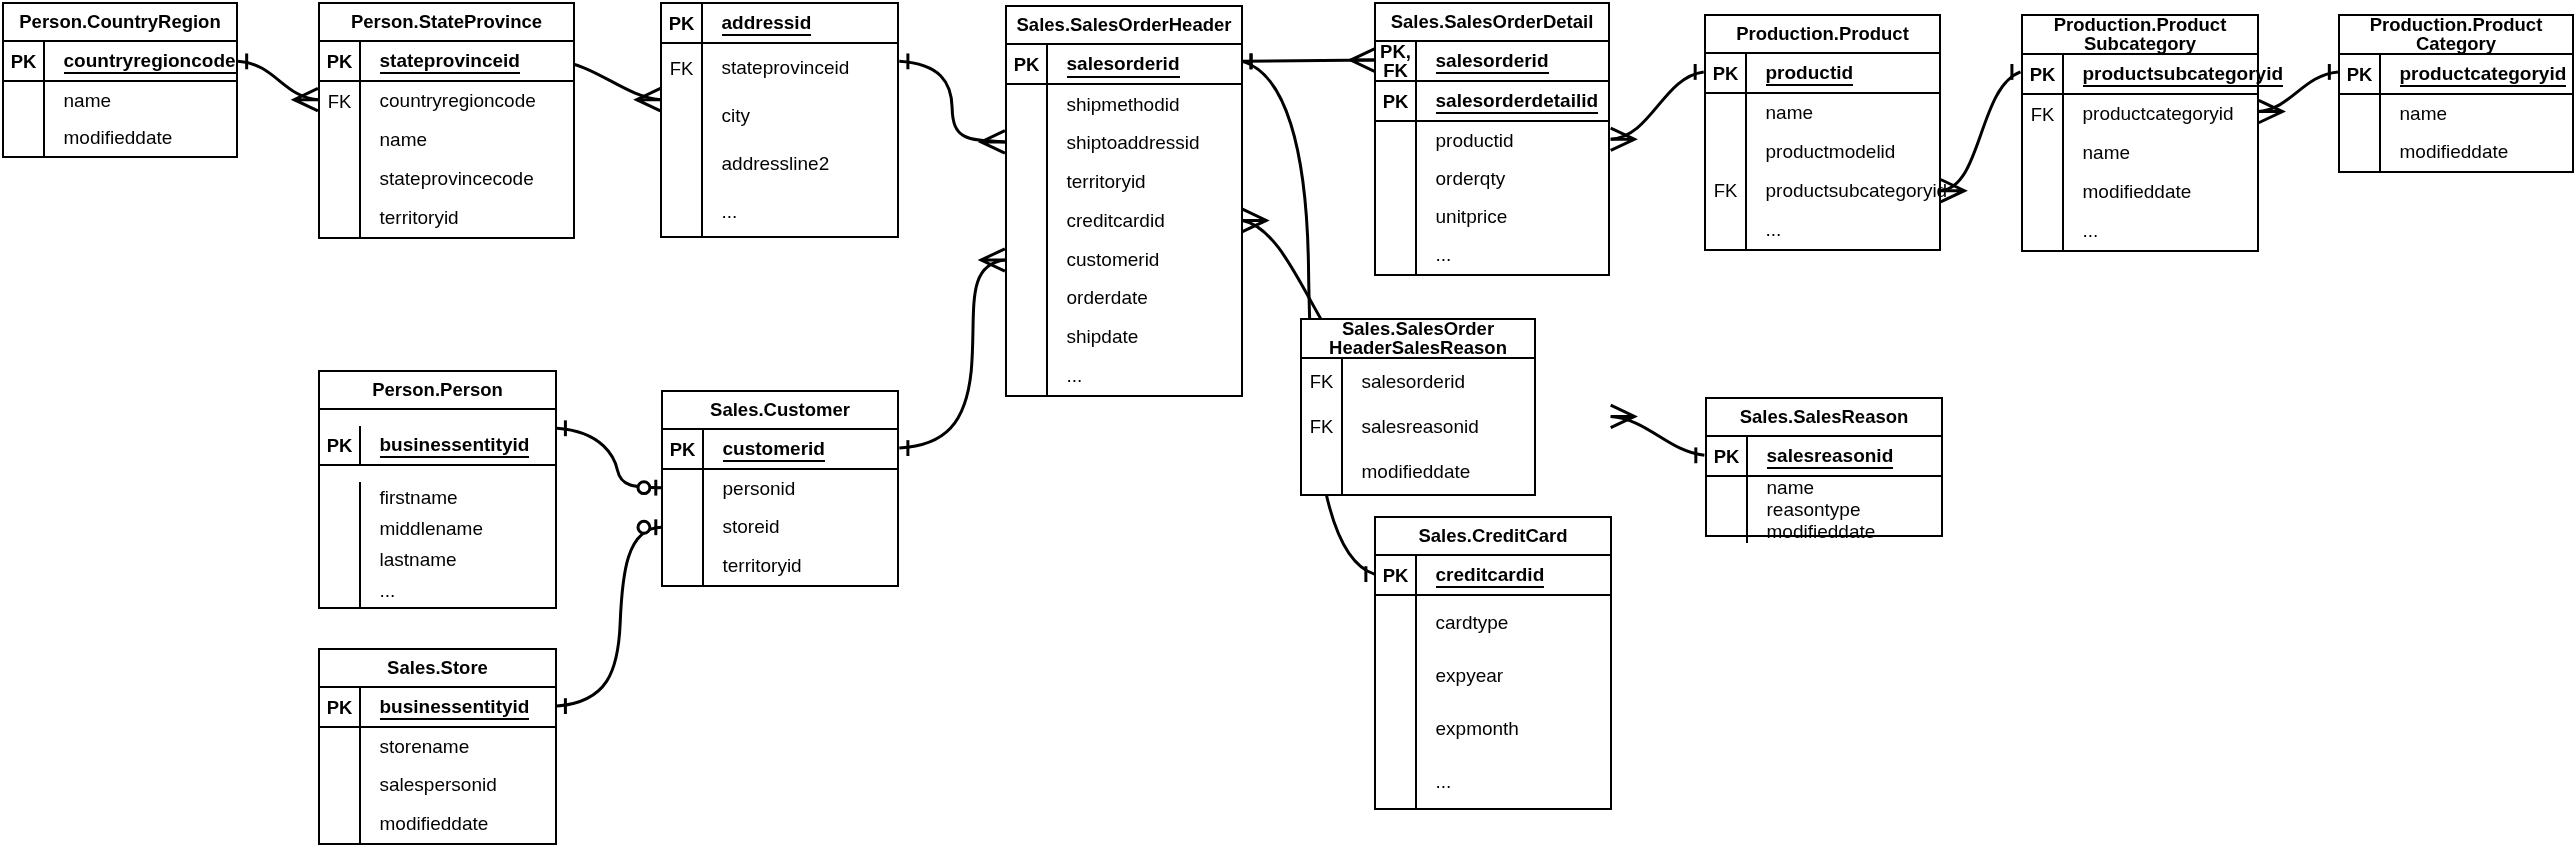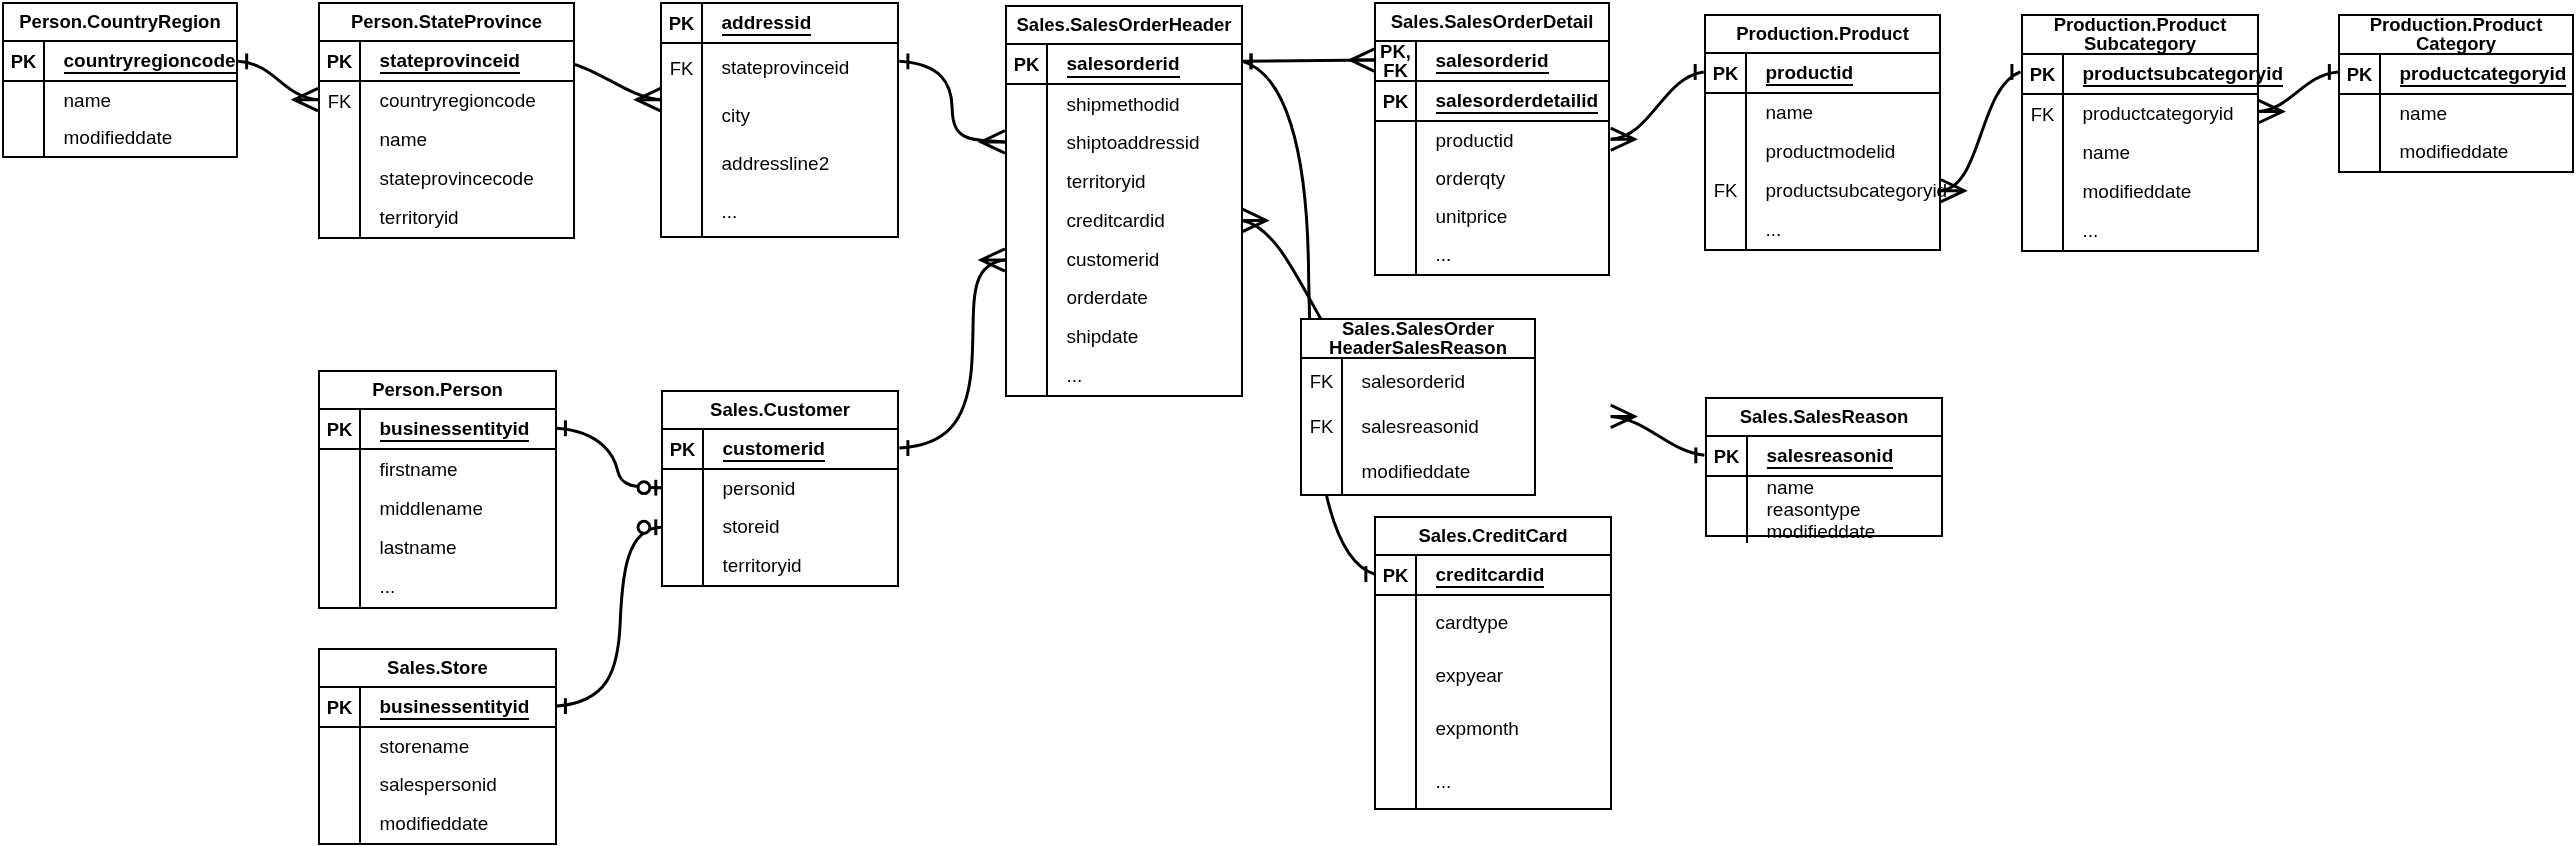--- a/index.html
+++ b/index.html
@@ -328,21 +328,21 @@
         <div class="row">
           <div class="kcell"></div>
           <div class="fcell">name</div>
         </div>
         <div class="row">
           <div class="kcell"></div>
           <div class="fcell">modifieddate</div>
         </div>
       </div>
     </div>
-    <div class="entity" style="left: 318px; top: 370px; width: 239px; height: 239px;">
+    <div class="entity" style="left: 318px; top: 370px; width: 239px; height: 239px; gap: 16px;">
       <div class="entity-title">
         <div>Person.Person</div>
       </div>
       <div class="sec keysec">
         <div class="row">
           <div class="kcell kb">
             <div>PK</div>
           </div>
           <div class="fcell"><span class="pku">businessentityid</span></div>
         </div>

